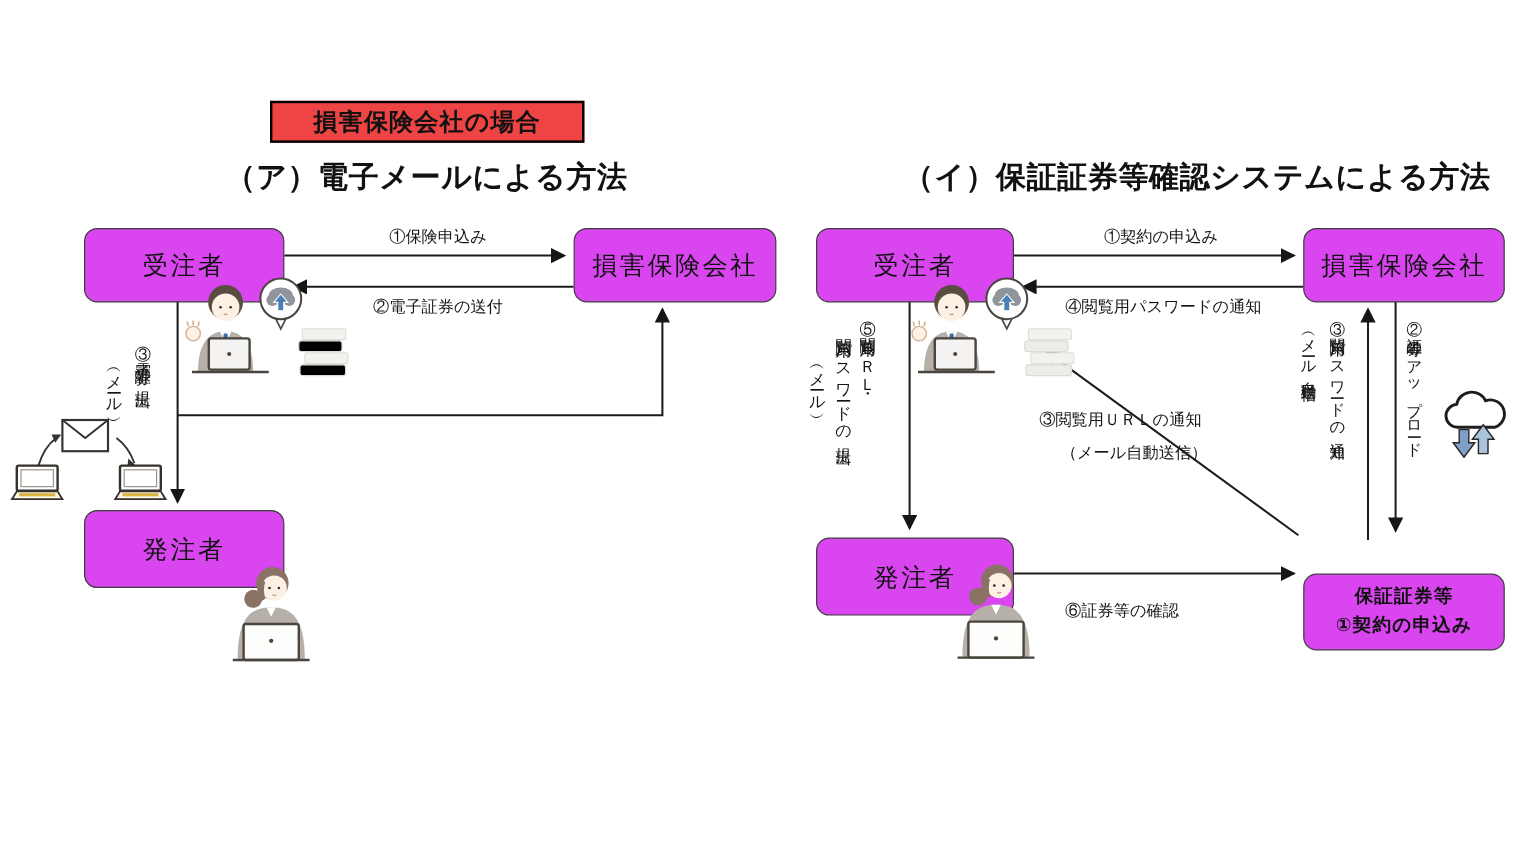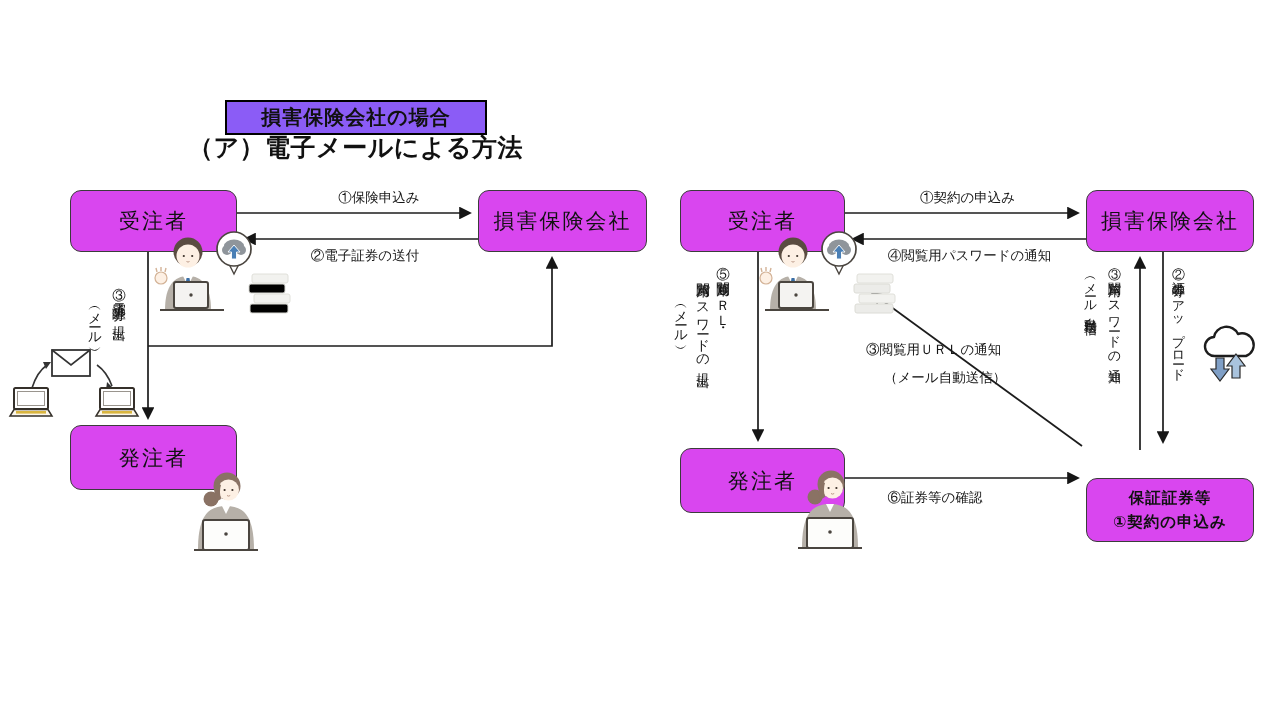--- a/index.html
+++ b/index.html
@@ -2,22 +2,22 @@
 <html><head>
 <meta charset="utf-8">
 <style>
   html,body{margin:0;padding:0;background:#fff;}
   #canvas{position:relative;width:1280px;height:720px;background:#fff;overflow:hidden;
     font-family:"Liberation Sans","DejaVu Sans",sans-serif;color:#111;}
   #connector-layer{position:absolute;left:0;top:0;width:1280px;height:720px;}
   .node{position:absolute;border:1.6px solid #3c3c3c;border-radius:11px;background:#d946ef;
     display:flex;align-items:center;justify-content:center;font-size:21px;letter-spacing:2px;z-index:2;}
   .node.sys{font-weight:bold;font-size:15.5px;letter-spacing:1px;flex-direction:column;line-height:1.55;margin-top:28px;}
-  .titlebox{position:absolute;border:2px solid #000;background:#8b5cf6;display:flex;align-items:center;
-    justify-content:center;font-weight:bold;font-size:20px;letter-spacing:1px;z-index:2;margin-top:16px;}
+  .titlebox{position:absolute;border:2px solid #000;background:#ef4444;display:flex;align-items:center;
+    justify-content:center;font-weight:bold;font-size:20px;letter-spacing:1px;z-index:2;}
   .subtitle{position:absolute;font-weight:bold;font-size:25px;letter-spacing:.5px;white-space:nowrap;z-index:2;}
   .lbl{position:absolute;font-family:"Liberation Serif","DejaVu Serif",serif;font-size:13.5px;
     white-space:nowrap;z-index:3;color:#151515;}
   .lbl.ctr{text-align:center;}
   .vlbl{position:absolute;font-family:"Liberation Serif","DejaVu Serif",serif;font-size:13.5px;
     writing-mode:vertical-rl;text-orientation:upright;letter-spacing:1.5px;line-height:1;
     white-space:nowrap;z-index:3;color:#151515;}
   .icon{position:absolute;z-index:4;}
 </style>
 </head>
@@ -43,26 +43,27 @@
       <path d="M758,250 L758,440" marker-end="url(#ah)"></path>
       <path d="M1082,446 L872,293" marker-end="url(#ah)"></path>
       <path d="M1140,450 L1140,258" marker-end="url(#ah)"></path>
       <path d="M1163,250 L1163,442" marker-end="url(#ah)"></path>
       <path d="M845,478 L1078,478" marker-end="url(#ah)"></path>
     </g>
   </svg>
 
   <div class="titlebox" style="left:225px;top:84px;width:258px;height:31px">損害保険会社の場合</div>
   <div class="subtitle" style="left:188px;top:131px">（ア）電子メールによる方法</div>
+  <div class="subtitle" style="left:753px;top:131px">（イ）保証証券等確認システムによる方法</div>
 
   <div class="node" style="left:70px;top:190px;width:165px;height:60px">受注者</div>
   <div class="node" style="left:478px;top:190px;width:167px;height:60px">損害保険会社</div>
   <div class="node" style="left:70px;top:425px;width:165px;height:63px">発注者</div>
 
-  <div class="lbl ctr" style="left:284px;top:189px;width:190px">①保険申込み</div>
+  <div class="lbl ctr" style="left:270px;top:189px;width:190px">①保険申込み</div>
   <div class="lbl ctr" style="left:265px;top:247px;width:200px">②電子証券の送付</div>
   <div class="vlbl" style="left:112px;top:277px">③電子証券の提出</div>
   <div class="vlbl" style="left:88px;top:302px">（メール）</div>
 
   <div class="node" style="left:680px;top:190px;width:163px;height:60px">受注者</div>
   <div class="node" style="left:1086px;top:190px;width:166px;height:60px">損害保険会社</div>
   <div class="node" style="left:680px;top:448px;width:163px;height:63px">発注者</div>
   <div class="node sys" style="left:1086px;top:450px;width:166px;height:62px">
     <span>保証証券等</span>
     <span>①契約の申込み</span>
@@ -71,21 +72,21 @@
   <div class="lbl ctr" style="left:855px;top:189px;width:225px">①契約の申込み</div>
   <div class="lbl ctr" style="left:862px;top:247px;width:215px">④閲覧用パスワードの通知</div>
   <div class="vlbl" style="left:716px;top:256px">⑤閲覧用ＵＲＬ・</div>
   <div class="vlbl" style="left:696px;top:272px">閲覧用パスワードの提出</div>
   <div class="vlbl" style="left:674px;top:300px">（メール）</div>
   <div class="lbl" style="left:866px;top:341px">③閲覧用ＵＲＬの通知</div>
   <div class="lbl" style="left:884px;top:369px">（メール自動送信）</div>
   <div class="vlbl" style="left:1108px;top:257px;font-size:13px">③閲覧用パスワードの通知</div>
   <div class="vlbl" style="left:1084px;top:272px;font-size:13px">（メール自動送信）</div>
   <div class="vlbl" style="left:1172px;top:257px;font-size:13px">②証券等のアップロード</div>
-  <div class="lbl ctr" style="left:860px;top:489px;width:150px">⑥証券等の確認</div>
+  <div class="lbl ctr" style="left:860px;top:500px;width:150px">⑥証券等の確認</div>
 
   <svg class="icon" style="left:150px;top:226px" width="150" height="92" viewBox="0 0 150 92">
 
     <g>
       <rect x="102" y="48" width="36" height="9" rx="2" fill="#f2f2ef" stroke="#e0e0da"></rect>
       <rect x="99" y="58" width="36" height="9" rx="2" fill="#ececе9" stroke="#dcdcd6"></rect>
       <rect x="104" y="68" width="36" height="9" rx="2" fill="#f2f2ef" stroke="#e0e0da"></rect>
       <rect x="100" y="78" width="38" height="9" rx="2" fill="#ececе9" stroke="#dcdcd6"></rect>
     </g>
 

